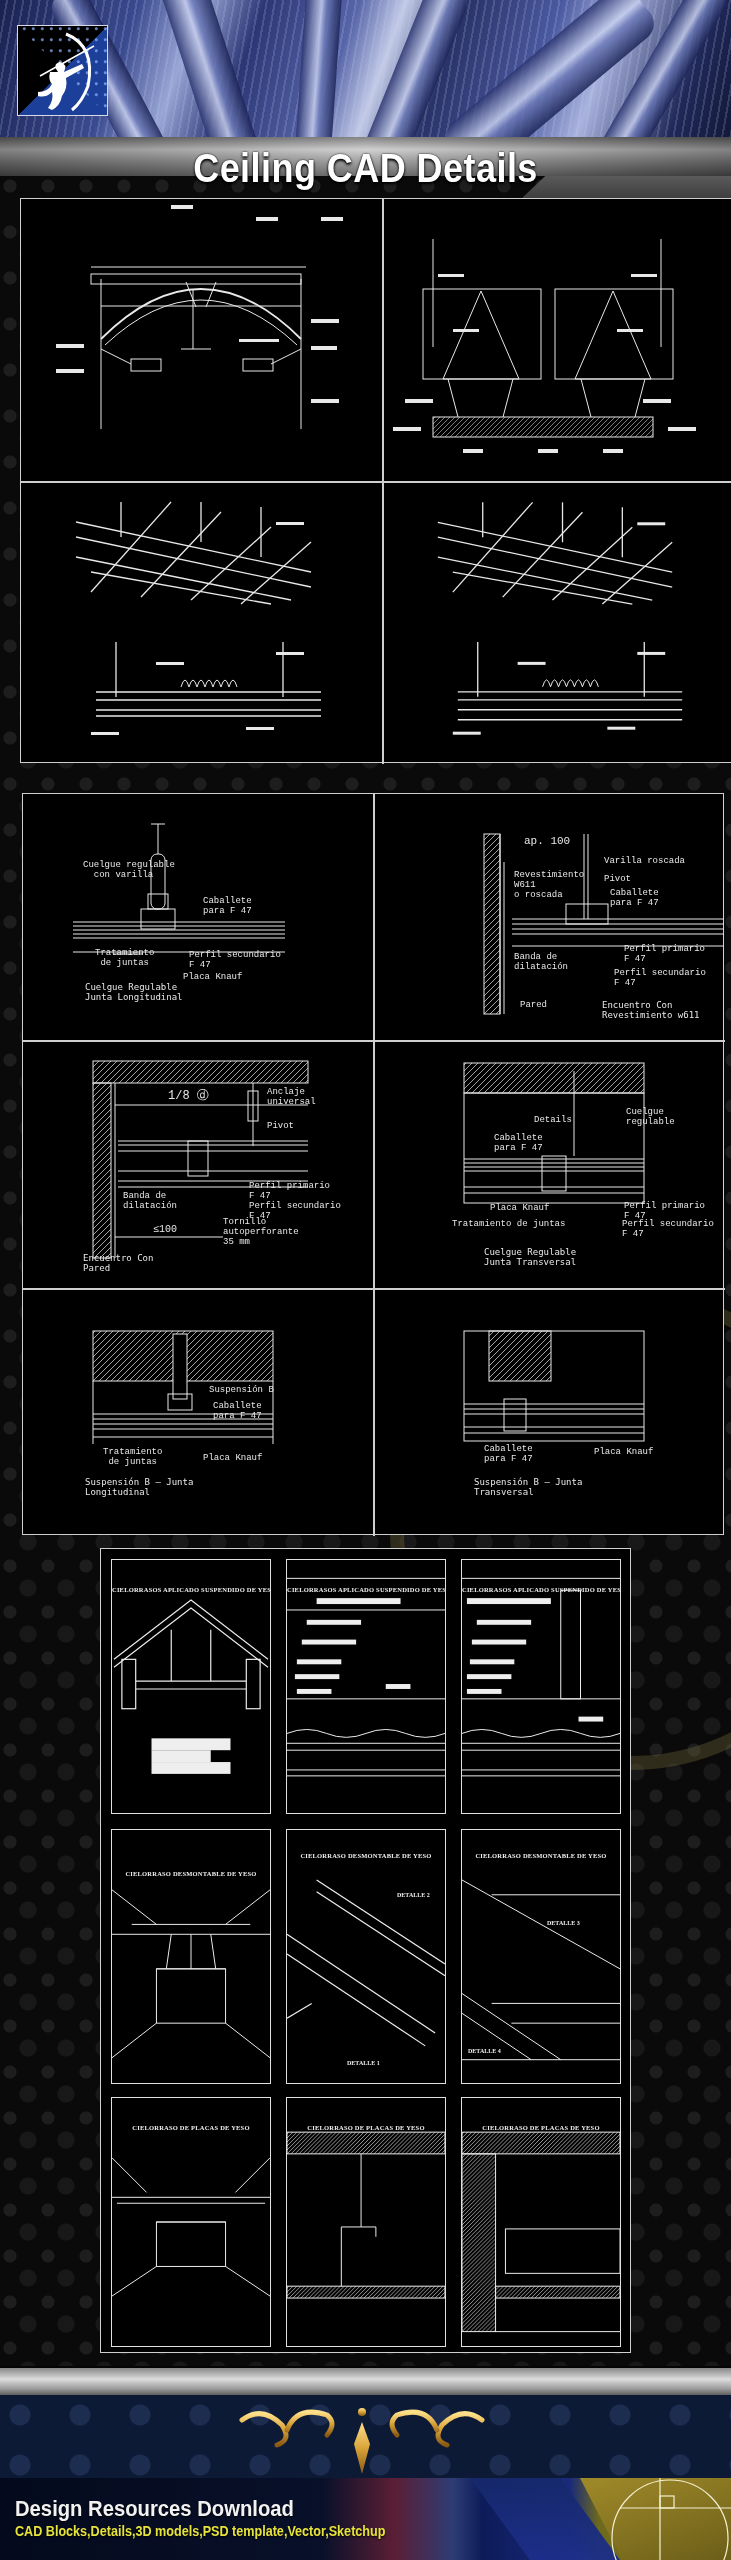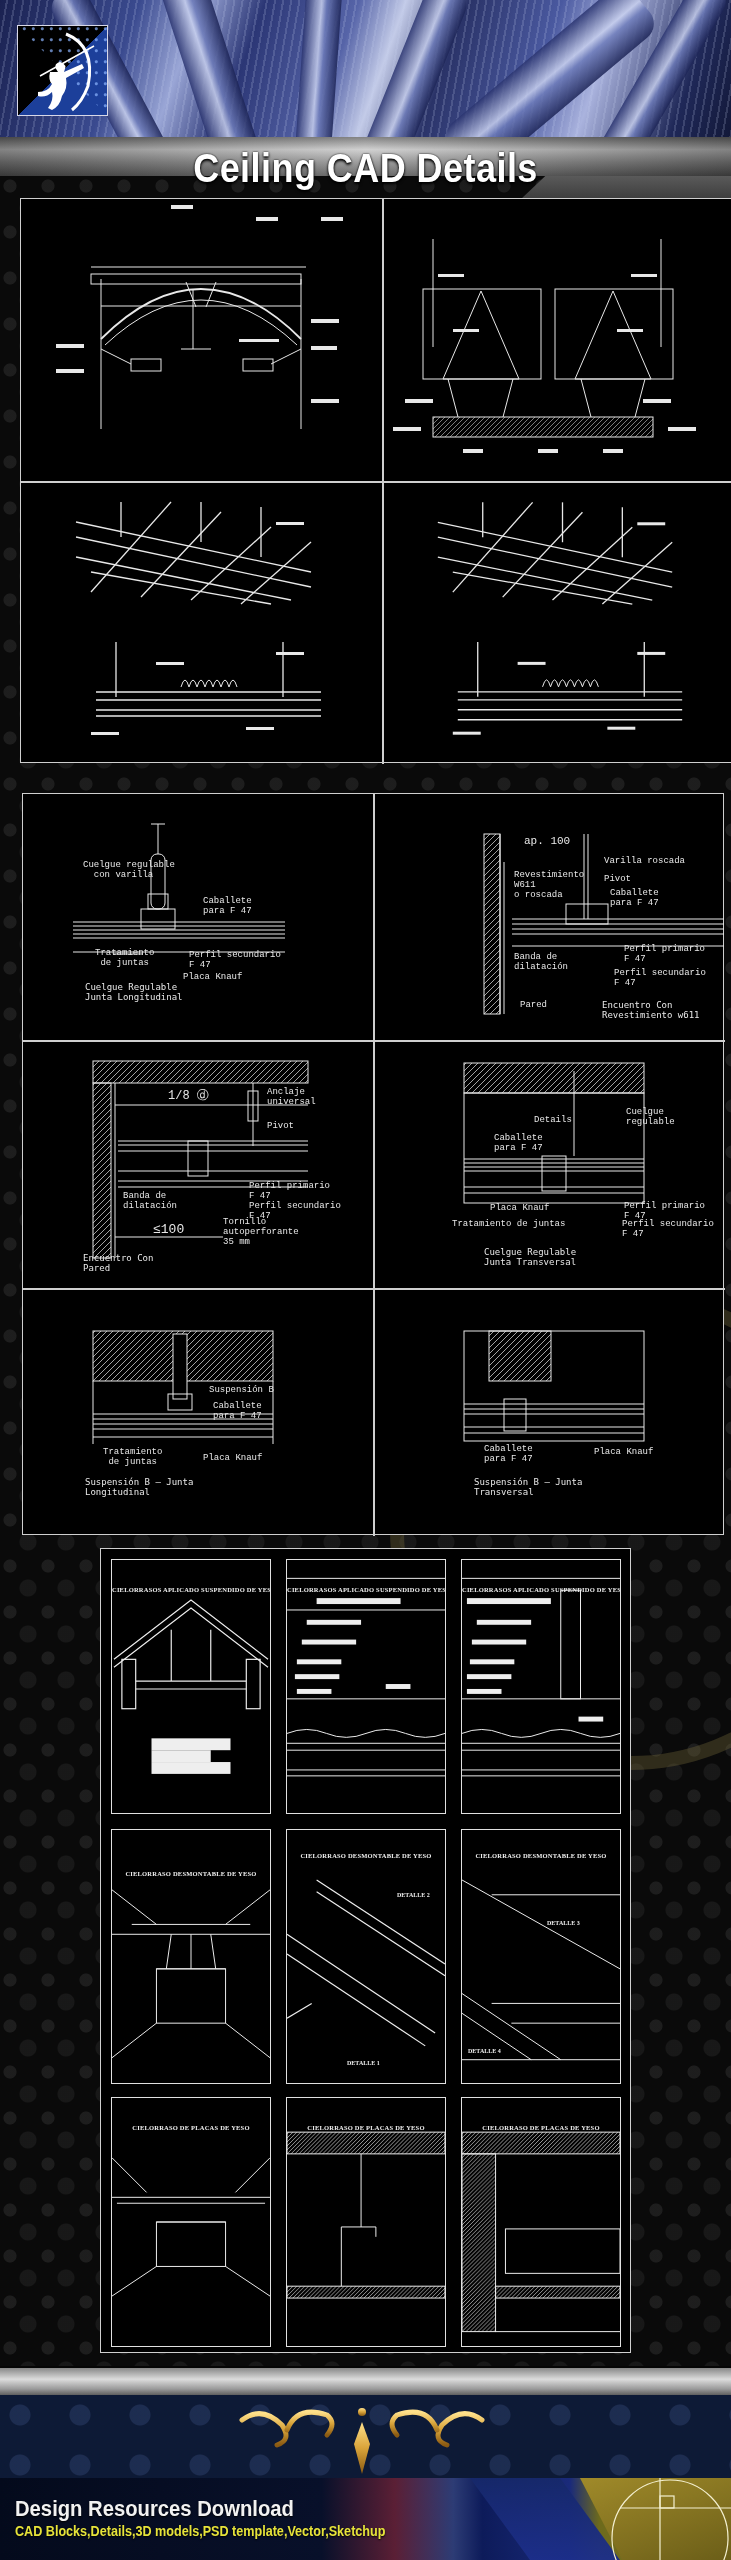--- a/index.html
+++ b/index.html
@@ -318,21 +318,21 @@
         <line x1="92" y1="64" x2="285" y2="64"></line>
           <line x1="92" y1="196" x2="200" y2="196"></line>
       </g>
     </svg>
     <div class="lbl" style="left:145px;top:50px;font-size:12px;">1/8 ⓓ</div>
     <div class="lbl" style="left:244px;top:46px;">Anclaje
 universal</div>
     <div class="lbl" style="left:244px;top:80px;">Pivot</div>
     <div class="lbl" style="left:100px;top:150px;">Banda de
 dilatación</div>
-    <div class="lbl" style="left:130px;top:184px;font-size:13px;">≤100</div>
+    <div class="lbl" style="left:130px;top:184px;font-size:10px;">≤100</div>
     <div class="lbl" style="left:226px;top:140px;">Perfil primario
 F 47</div>
     <div class="lbl" style="left:226px;top:160px;">Perfil secundario
 F 47</div>
     <div class="lbl" style="left:200px;top:176px;">Tornillo
 autoperforante
 35 mm</div>
     <div class="cap" style="left:60px;top:212px;">Encuentro Con
 Pared</div>
   </div>

